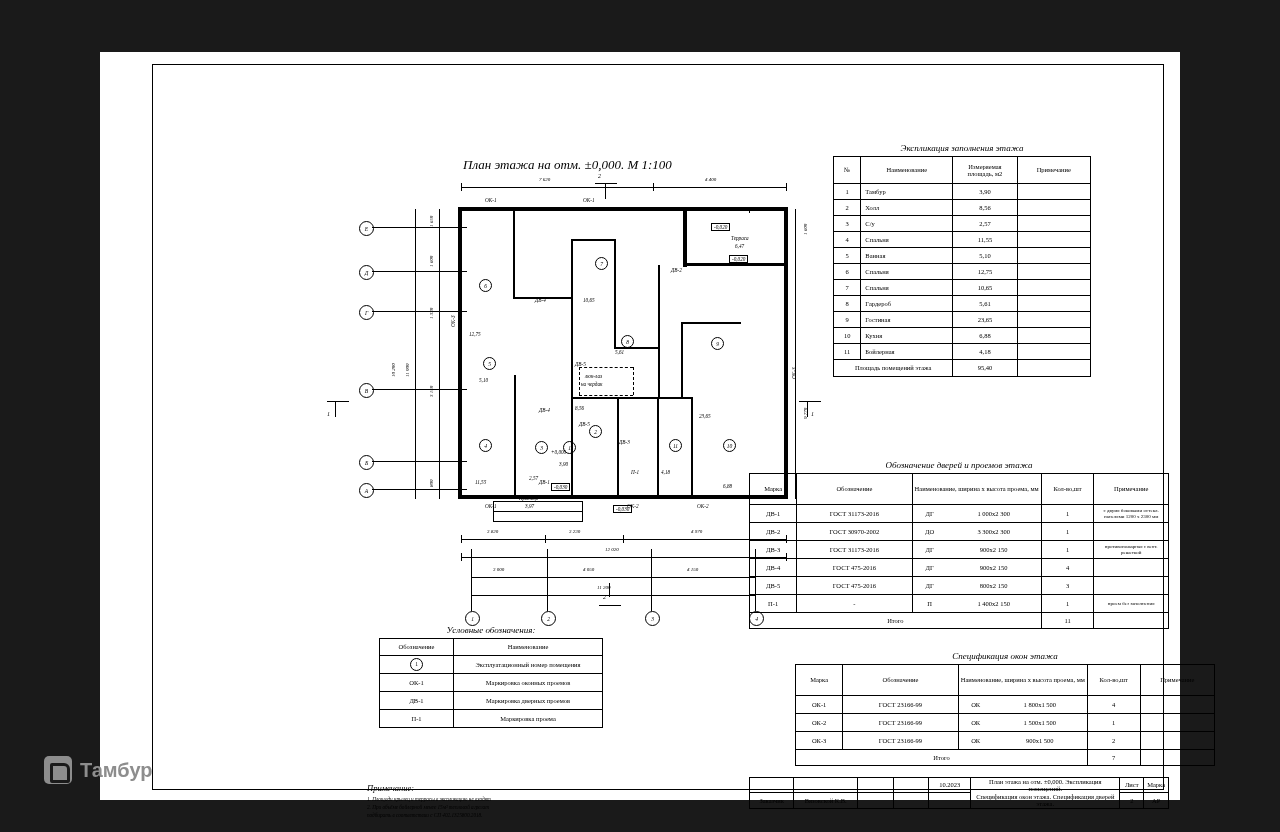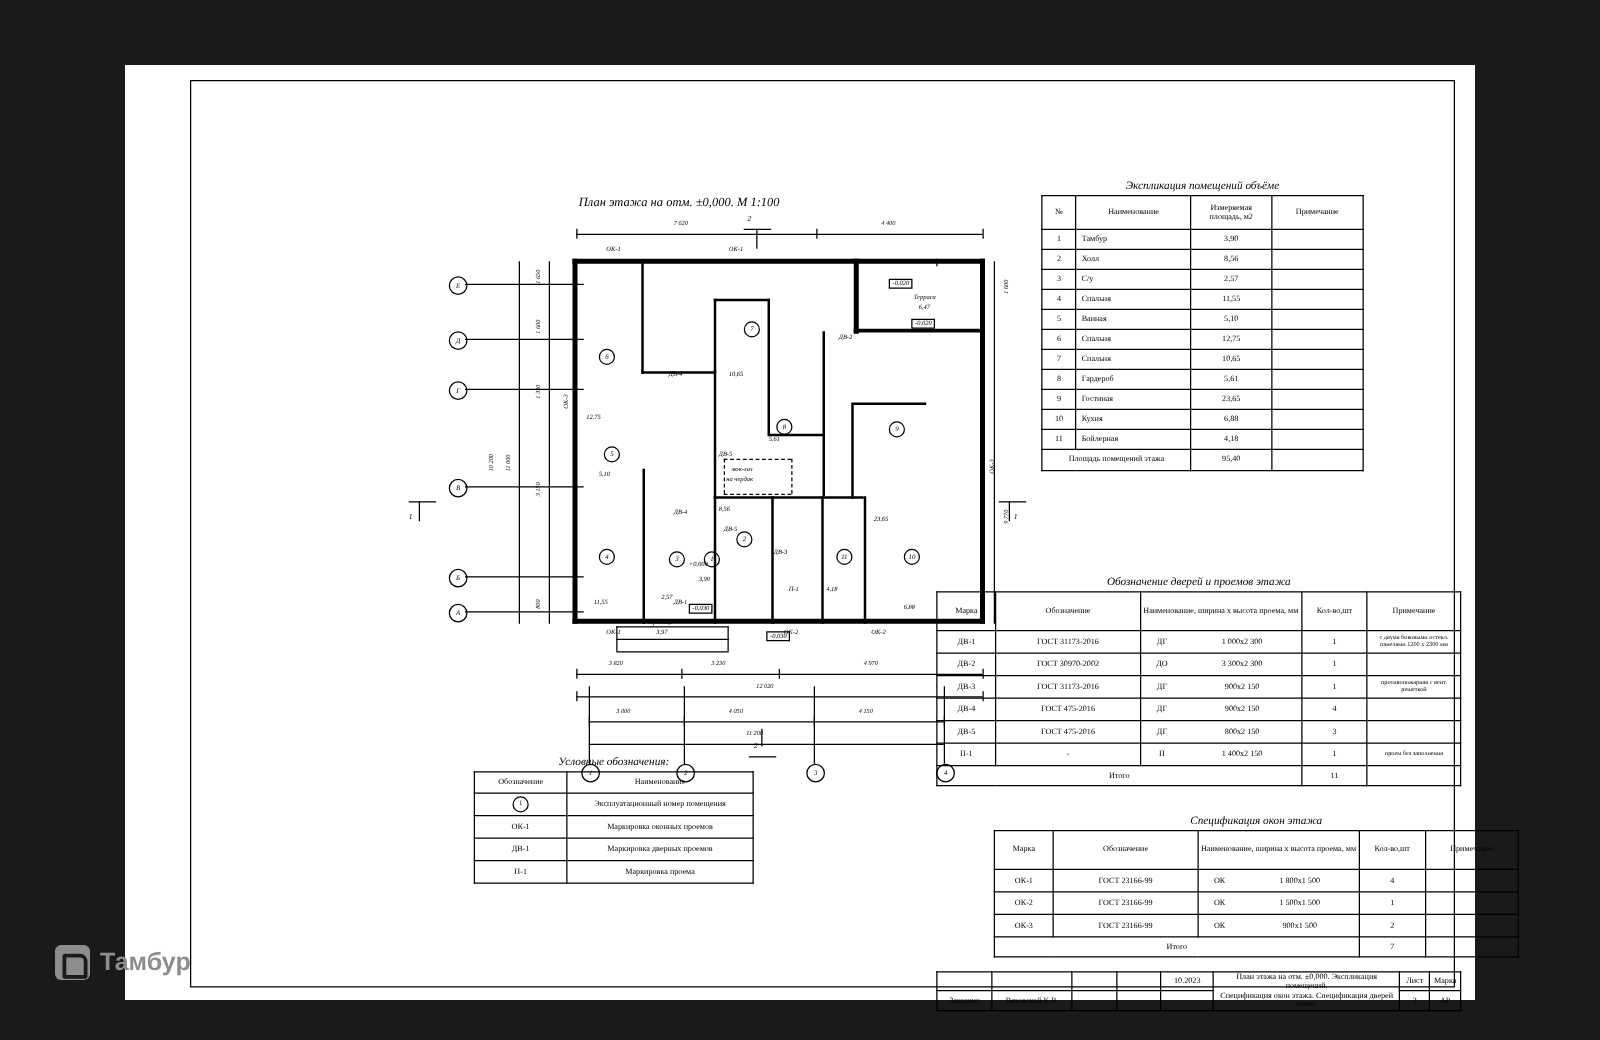--- a/index.html
+++ b/index.html
@@ -22,34 +22,34 @@
     font-size:6.5px;line-height:1.15;text-align:center;vertical-align:middle;color:#000;}
   .tbl-title{font-size:9px;text-align:center;color:#000;margin-bottom:3px;font-style:italic;}
   
   #explication{position:absolute;left:680px;top:78px;}
   #explication table{width:258px;}
   #doors-spec{position:absolute;left:596px;top:395px;}
   #doors-spec table{width:420px;}
   #windows-spec{position:absolute;left:596px;top:586px;padding-left:46px;}
   #windows-spec table{width:420px;}
   
-  #legend{position:absolute;left:226px;top:539px;}
+  #legend{position:absolute;left:226px;top:560px;}
   #legend table{width:224px;}
   #legend .tbl-title{text-align:center;}
   
   #note{position:absolute;left:214px;top:718px;width:260px;color:#000;}
   #note .note-title{font-size:8.5px;font-style:italic;margin-bottom:3px;}
   #note .note-line{font-size:5.2px;font-style:italic;line-height:1.5;}
   
   #stamp{position:absolute;left:596px;top:712px;}
   #stamp table{width:420px;}
   #stamp td{height:12px;}
   
   #plan{position:absolute;left:130px;top:74px;width:520px;height:500px;}
-  #plan-title{position:absolute;left:180px;top:18px;font-size:10px;font-style:italic;color:#000;white-space:nowrap;}
+  #plan-title{position:absolute;left:180px;top:18px;font-size:13px;font-style:italic;color:#000;white-space:nowrap;}
   .w{position:absolute;background:#000;}
   .thin{position:absolute;background:#000;}
   .dim{position:absolute;font-size:5px;color:#000;font-style:italic;white-space:nowrap;}
   .lbl{position:absolute;font-size:5.2px;color:#000;font-style:italic;white-space:nowrap;}
   .circ{position:absolute;border:0.8px solid #000;border-radius:50%;
     display:flex;align-items:center;justify-content:center;font-size:5.5px;color:#000;font-style:italic;}
   .axis-circ{width:13px;height:13px;}
   .room-circ{width:11px;height:11px;}
   .dline{position:absolute;background:#000;height:0.5px;}
   .dlinev{position:absolute;background:#000;width:0.5px;}
@@ -243,21 +243,21 @@
 
       <div class="lbl" style="left:448px;top:96px;">Терраса</div>
       <div class="lbl" style="left:452px;top:104px;">6,47</div>
       <div class="lbl" style="left:236px;top:356px;">Крыльцо</div>
       <div class="lbl" style="left:242px;top:364px;">3,97</div>
       <div class="lbl" style="left:302px;top:234px;">люк-лаз</div>
       <div class="lbl" style="left:298px;top:242px;">на чердак</div>
     </div>
 
     <div id="explication">
-      <div class="tbl-title">Экспликация помещений объёме</div>
+      <div class="tbl-title">Экспликация заполнения этажа</div>
       <table class="t">
         <thead>
           <tr>
             <th style="width:24px;height:26px;">№</th>
             <th style="width:92px;">Наименование</th>
             <th style="width:62px;">Измеряемая площадь, м2</th>
             <th style="width:72px;">Примечание</th>
           </tr>
         </thead>
         <tbody id="explication-body">
@@ -511,20 +511,26 @@
               <td>Маркировка дверных проемов</td>
             </tr>
             <tr>
               <td style="height: 17px;">П-1</td>
               <td>Маркировка проема</td>
             </tr>
           </tbody>
       </table>
     </div>
 
+    <div id="note">
+      <div class="note-title">Примечание:</div>
+      <div class="note-line">1. Площади крылец и террасы в экспликацию не входят</div>
+      <div class="note-line">2. При объёме бойлерной менее 15м³ тепловой агрегат</div>
+      <div class="note-line">подбирать в соответствии с СП 402.1325800.2018.</div>
+    </div>
 
     <div id="stamp">
       <table class="t">
         <tbody>
             <tr>
           <td style="width:42px;"></td>
           <td style="width:64px;"></td>
           <td style="width:36px;"></td>
           <td style="width:36px;"></td>
           <td style="width:40px;">10.2023</td>

